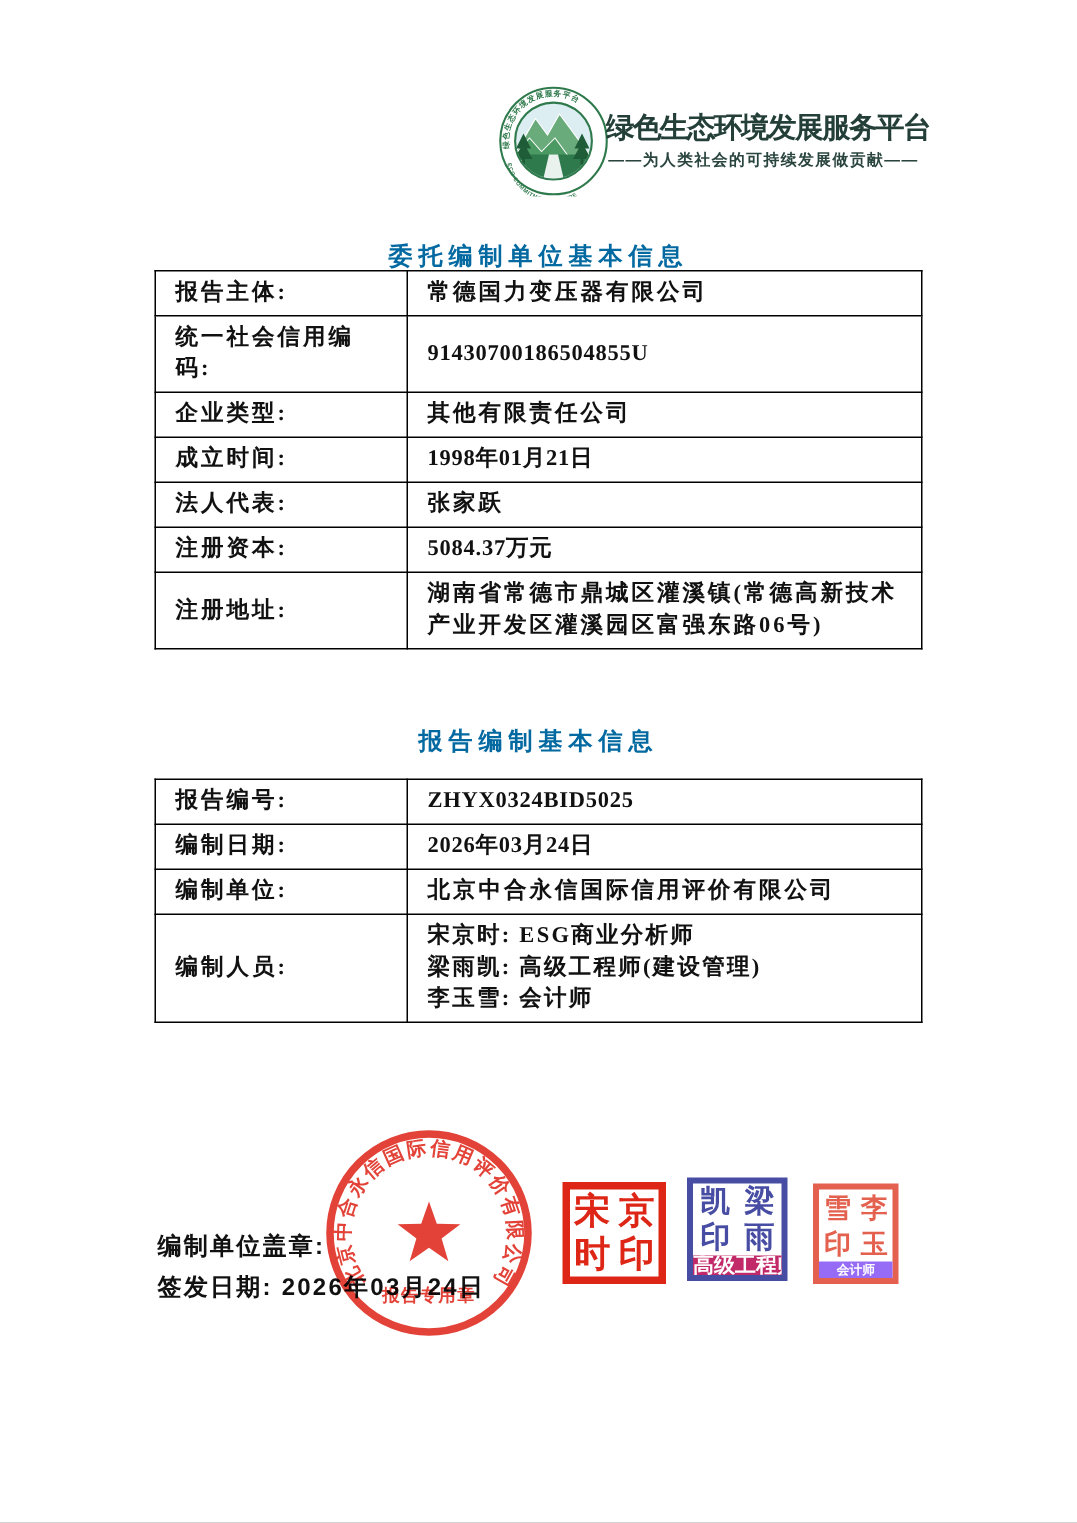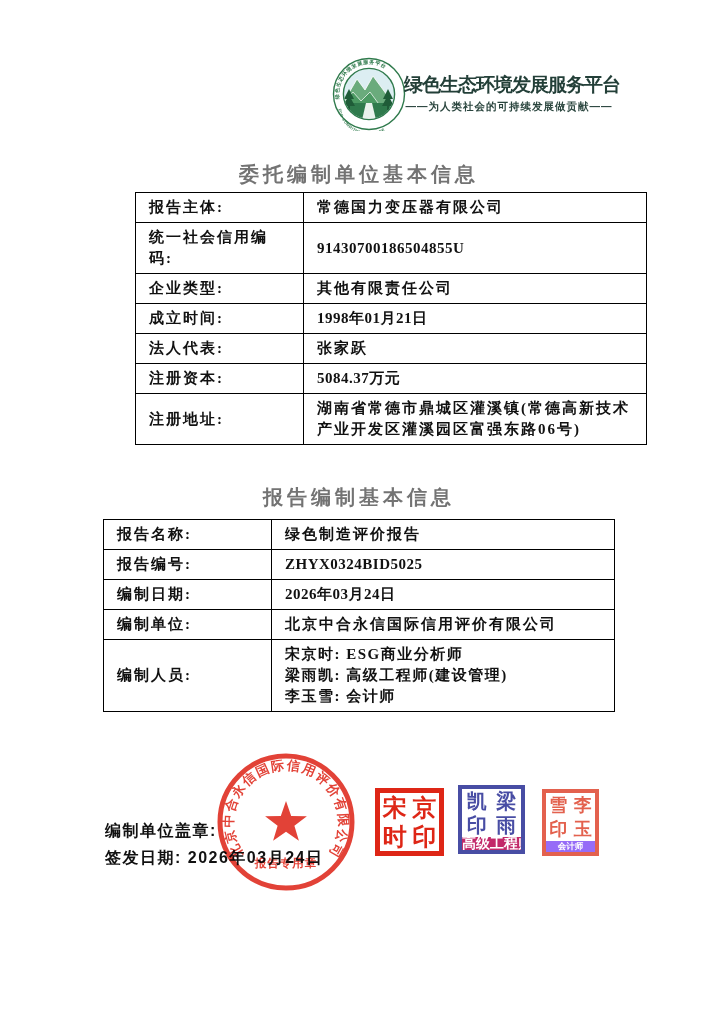--- a/index.html
+++ b/index.html
@@ -21,28 +21,28 @@
   .brand-slogan {
     position:absolute; left:404px; top:100px; width:210px; text-align:center;
     font-family:Liberation Sans, sans-serif;
     font-weight:bold; font-size:10.5px; letter-spacing:1px; color:#2a453e;
     white-space:nowrap;
   }
 
   
   .sec-title {
     position:absolute; left:103px; width:512px; text-align:center;
-    font-weight:bold; font-size:20px; letter-spacing:4px; color:#737373;
+    font-weight:bold; font-size:16px; letter-spacing:4px; color:#0369a1;
   }
   .sec-title.first  { top:161px; }
   .sec-title.second { top:484px; }
 
   
   table.info { position:absolute; left:103px; width:512px; border-collapse:collapse; table-layout:fixed; }
-  table.info.t1 { top:192px;margin-left:32px; }
+  table.info.t1 { top:180px; }
   table.info.t2 { top:519px; }
   table.info td {
     border:1px solid #000; font-weight:bold; font-size:15px; color:#111;
     padding:4px 13px; vertical-align:middle; line-height:21px;
   }
   table.info tr.single td { height:29px; }
   table.info td.label { width:168px; letter-spacing:2px; }
   table.info td.value { letter-spacing:2px; }
   table.info td.value.latin { letter-spacing:0.5px; font-family:"Liberation Serif","DejaVu Serif",serif; }
   table.info td.value .vline { letter-spacing:1.5px; }
@@ -153,24 +153,20 @@
       <td class="label">注册地址:</td>
       <td class="value">湖南省常德市鼎城区灌溪镇(常德高新技术产业开发区灌溪园区富强东路06号)</td>
     </tr>
   </tbody>
     </table>
 
   <div class="sec-title second">报告编制基本信息</div>
 
   <table class="info t2">
     <tbody>
-        <tr class="single">
-      <td class="label">报告名称:</td>
-      <td class="value">绿色制造评价报告</td>
-    </tr>
     <tr class="single">
       <td class="label">报告编号:</td>
       <td class="value latin">ZHYX0324BID5025</td>
     </tr>
     <tr class="single">
       <td class="label">编制日期:</td>
       <td class="value latin">2026年03月24日</td>
     </tr>
     <tr class="single">
       <td class="label">编制单位:</td>

